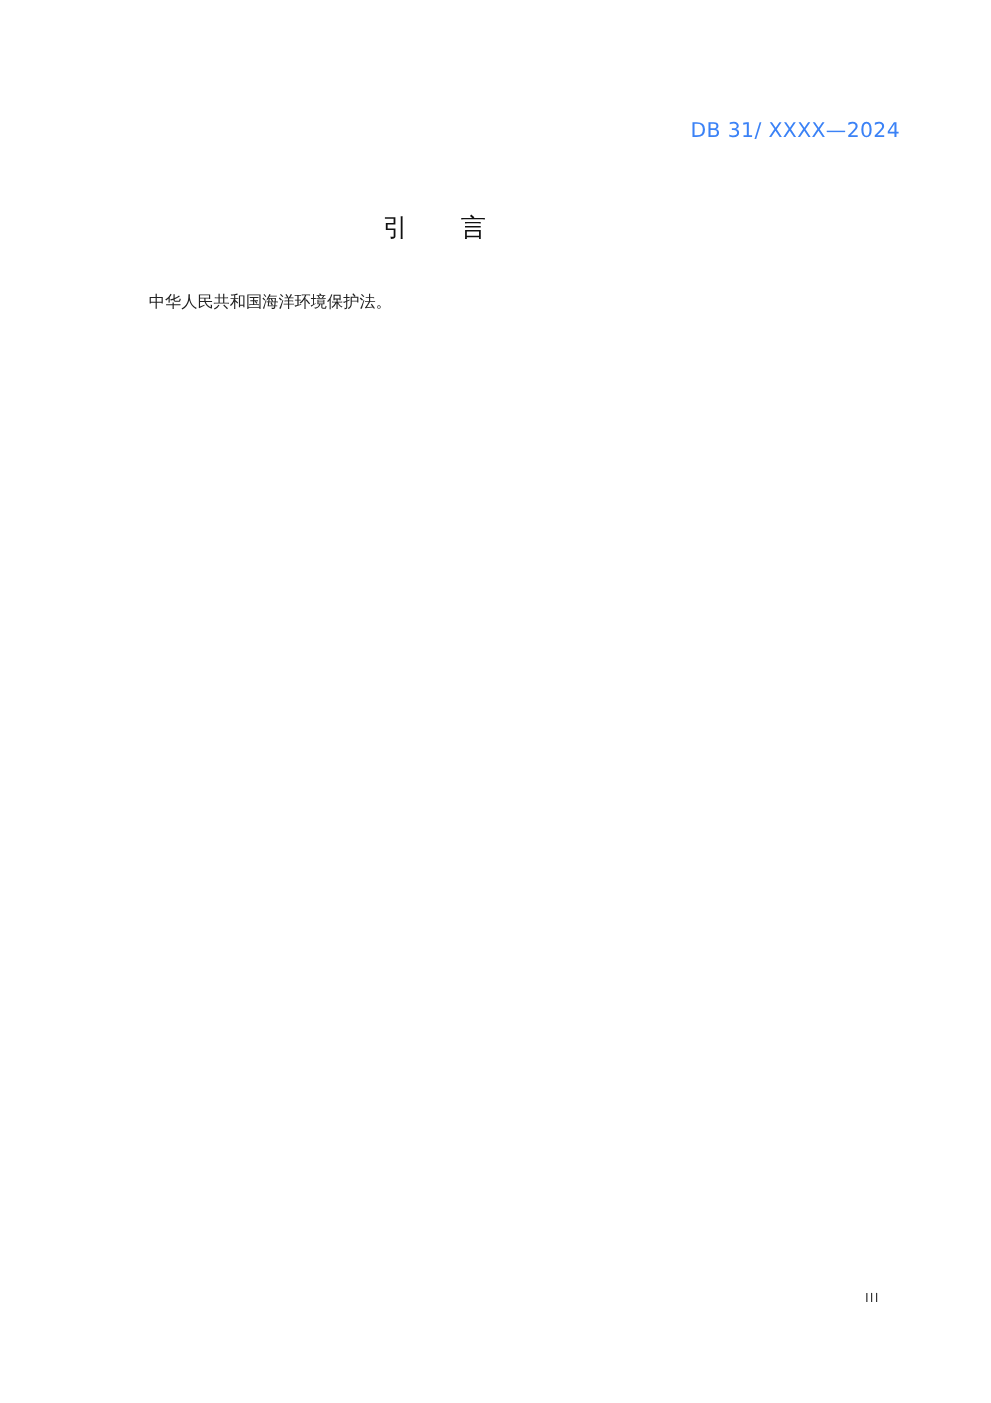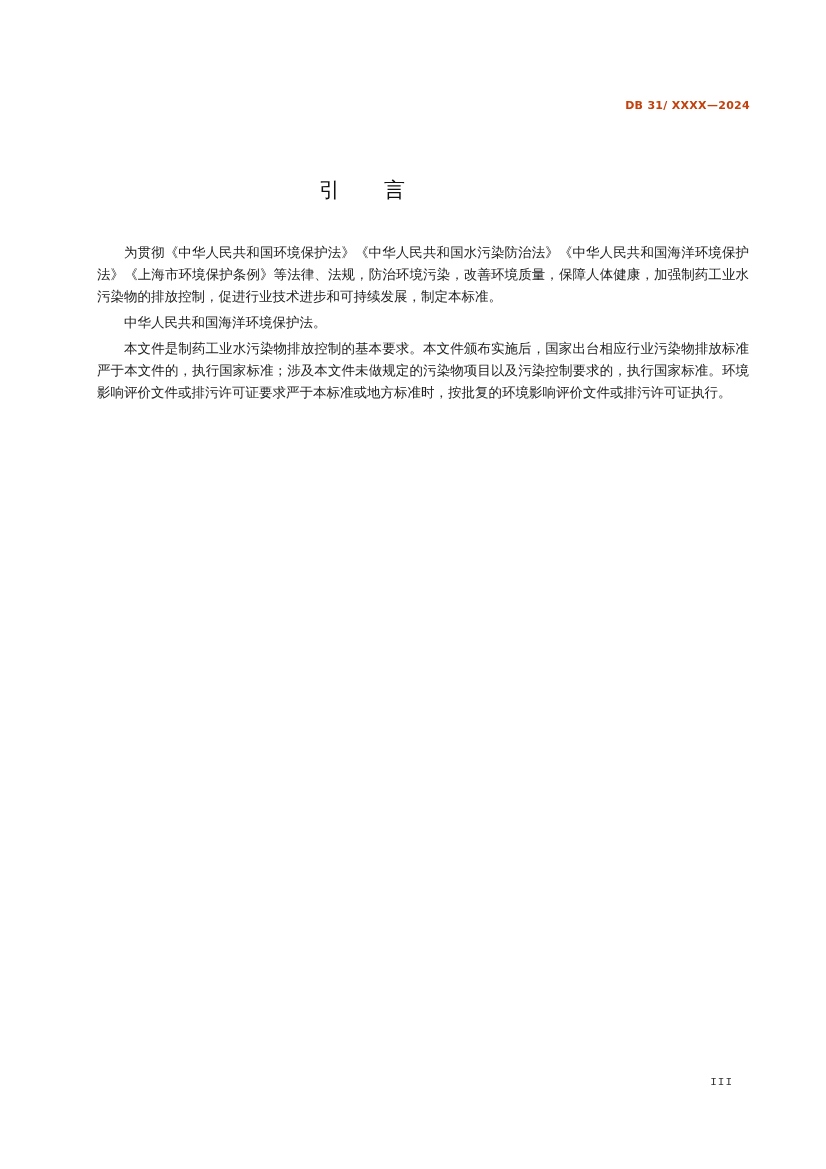--- a/index.html
+++ b/index.html
@@ -18,24 +18,23 @@
       position: absolute;
       left: 0; top: 0;
       width: 826px; height: 1169px;
       background: #ffffff;
     }
     .doc-code {
       position: absolute;
       top: 99px;
       right: 76px;
       font-family: "DejaVu Sans", sans-serif;
-      font-size: 11px;
+      font-size: 17px;
       letter-spacing: 0.3px;
-      color: #c2410c;
-      font-weight: bold;
+      color: #3b82f6;
     }
     .doc-title {
       position: absolute;
       top: 176px;
       left: 0;
       width: 724px;
       text-align: center;
       font-family: "DejaVu Sans", sans-serif;
       font-size: 21px;
       color: #111;
@@ -56,38 +55,36 @@
       text-align: justify;
     }
     .body-text p {
       margin: 0 0 4px 0;
       text-indent: 2em;
     }
     .page-number {
       position: absolute;
       top: 1076px;
       right: 93px;
-      font-family: Liberation Mono, monospace;
+      font-family: Liberation Sans, sans-serif;
       font-size: 11px;
       letter-spacing: 1px;
       color: #333;
     }
   </style>
 </head>
 <body>
 
 <div class="page">
 
   <div class="doc-code">DB 31/ XXXX—2024</div>
 
   <div class="doc-title">
     <span>引</span><span class="gap"></span><span>言</span>
   </div>
 
   <div class="body-text">
-    <p>为贯彻《中华人民共和国环境保护法》《中华人民共和国水污染防治法》《中华人民共和国海洋环境保护法》《上海市环境保护条例》等法律、法规，防治环境污染，改善环境质量，保障人体健康，加强制药工业水污染物的排放控制，促进行业技术进步和可持续发展，制定本标准。</p>
     <p>中华人民共和国海洋环境保护法。</p>
-    <p>本文件是制药工业水污染物排放控制的基本要求。本文件颁布实施后，国家出台相应行业污染物排放标准严于本文件的，执行国家标准；涉及本文件未做规定的污染物项目以及污染控制要求的，执行国家标准。环境影响评价文件或排污许可证要求严于本标准或地方标准时，按批复的环境影响评价文件或排污许可证执行。</p>
   </div>
 
   <div class="page-number">III</div>
 
 </div>
 
 </body></html>

